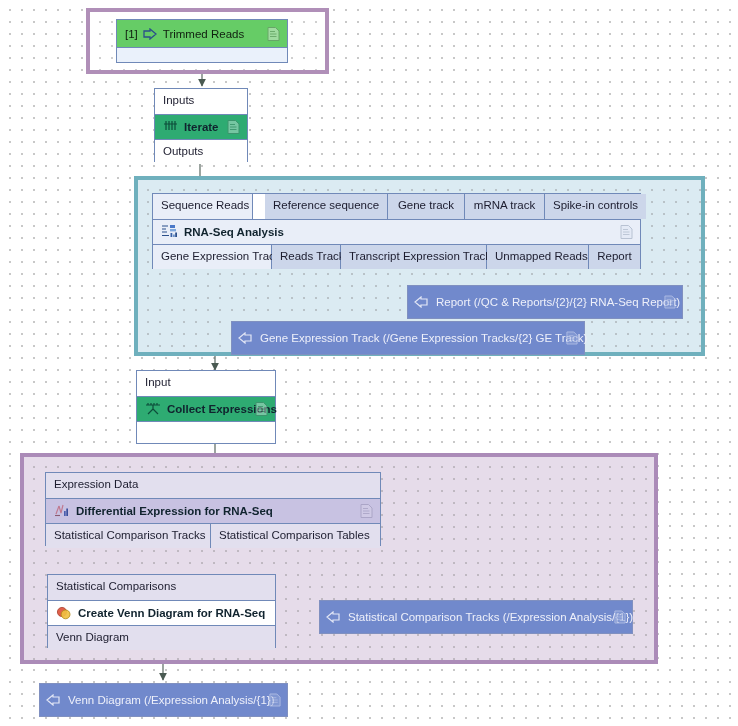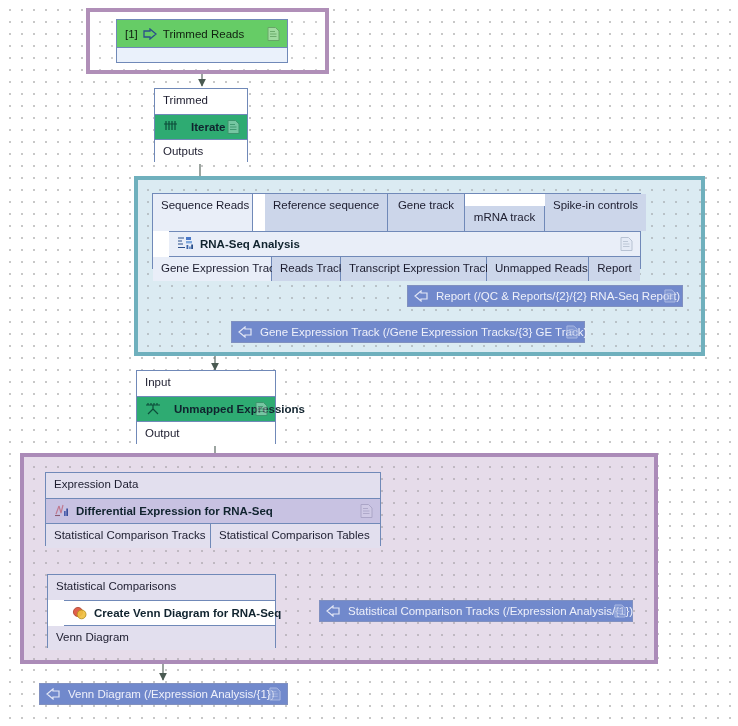--- a/index.html
+++ b/index.html
@@ -86,23 +86,23 @@
   .body-row {
     position: relative;
     display: flex;
     align-items: center;
     box-sizing: border-box;
     border-top: 1px solid #7089b8;
     border-bottom: 1px solid #7089b8;
     padding: 0 8px;
     height: 26px;
   }
-  .body-green { background: #2eab72; gap: 7px; }
+  .body-green { background: #2eab72; }
   .body-lav   { background: #c8c2e2; }
-  .body-white { background: #ffffff; margin-left: 16px; }
+  .body-white { background: #ffffff; }
 
   .body-label {
     font-size: 11.5px;
     font-weight: bold;
     color: #10232e;
     margin-left: 6px;
     white-space: nowrap;
   }
   .doc-icon {
     position: absolute;
@@ -147,21 +147,21 @@
 
   
   .export {
     position: absolute;
     box-sizing: border-box;
     display: flex;
     align-items: center;
     background: #7189cc;
     border: 1px solid #8090c0;
     height: 22px;
-    padding: 4px 6px;
+    padding: 16px 6px;
   }
   .export .etxt {
     font-size: 11.5px;
     color: #eef0fa;
     margin-left: 8px;
     white-space: nowrap;
   }
   .export .edoc {
     position: absolute;
     right: 6px;
@@ -218,21 +218,21 @@
           <path d="M1 1 H8.5 L12 4.5 V14 H1 Z" fill="#e8efe6" stroke="#6a7a6a" stroke-width="1"></path>
           <path d="M3 5 H8 M3 7.5 H9.5 M3 10 H9.5" stroke="#6a7a6a" stroke-width="0.9"></path>
         </svg>
       </span>
     </div>
     <div class="gnode-foot"></div>
   </div>
 
   <div class="node" style="left:154px; top:88px; width:94px; height:74px;">
     <div class="port-row">
-      <div class="port plain grow">Trimmed</div>
+      <div class="port plain grow">Inputs</div>
     </div>
     <div class="body-row body-green">
       <span>
         <svg class="ico" width="15" height="14" viewBox="0 0 15 14">
           <path d="M1 4 H14 M3 1 V10 M6 1 V10 M9 1 V10 M12 1 V10" stroke="#0d4d3a" stroke-width="1.2" fill="none"></path>
         </svg>
       </span>
       <span class="body-label">Iterate</span>
       <span class="doc-icon">
         <svg class="ico" width="13" height="15" viewBox="0 0 13 15">
@@ -246,21 +246,21 @@
     </div>
   </div>
 
   <div class="group group-teal" style="left:134px; top:176px; width:571px; height:180px;"></div>
 
   <div class="node" style="left:152px; top:193px; width:489px; height:76px;">
     <div class="port-row">
       <div class="port light" style="width:100px;">Sequence Reads</div>
       <div class="port" style="width:123px;margin-left:12px;">Reference sequence</div>
       <div class="port" style="width:77px;text-align:center;">Gene track</div>
-      <div class="port" style="width:80px;margin-top:12px;">mRNA track</div>
+      <div class="port" style="width:80px;">mRNA track</div>
       <div class="port grow">Spike-in controls</div>
     </div>
     <div class="body-row body-white" style="background:#e9eef8;">
       <span>
         <svg class="ico" width="17" height="15" viewBox="0 0 17 15">
           <path d="M1 2 H7 M1 5 H5 M1 8 H6 M1 11.5 H8" stroke="#2b4f8a" stroke-width="1.1"></path>
           <rect x="9" y="1" width="5" height="3" fill="#4a78c8"></rect>
           <rect x="9" y="5" width="6" height="2.4" fill="#7fa8dc"></rect>
           <rect x="9.5" y="9" width="1.8" height="4" fill="#3b63a8"></rect>
           <rect x="12" y="10.5" width="1.8" height="2.5" fill="#6d93cc"></rect>
@@ -298,50 +298,47 @@
       </svg>
     </span>
   </div>
 
   <div class="export" style="left:231px; top:321px; width:354px;">
     <span>
       <svg class="ico" width="14" height="12" viewBox="0 0 14 12">
         <path d="M13 3 H7 L7 1 L1 6 L7 11 L7 9 H13 Z" fill="none" stroke="#e3e7f6" stroke-width="1.2"></path>
       </svg>
     </span>
-    <span class="etxt">Gene Expression Track (/Gene Expression Tracks/{3} GE Track)</span>
+    <span class="etxt">Gene Expression Track (/Gene Expression Tracks/{2} GE Track)</span>
     <span class="edoc">
       <svg class="ico" width="12" height="14" viewBox="0 0 13 15">
         <path d="M1 1 H8.5 L12 4.5 V14 H1 Z" fill="#8fa3d8" stroke="#dfe5f7" stroke-width="1"></path>
         <path d="M3 5 H8 M3 7.5 H9.5 M3 10 H9.5" stroke="#dfe5f7" stroke-width="0.9"></path>
       </svg>
     </span>
   </div>
 
   <div class="node" style="left:136px; top:370px; width:140px; height:74px;">
     <div class="port-row">
       <div class="port plain grow">Input</div>
     </div>
     <div class="body-row body-green">
       <span>
         <svg class="ico" width="16" height="14" viewBox="0 0 16 14">
           <path d="M1 3 H15 M3 1 V3 M6 1 V3 M9 1 V3 M12 1 V3" stroke="#0d4d3a" stroke-width="1.2" fill="none"></path>
           <path d="M8 3 V7 M8 7 L3 12 M8 7 L13 12" stroke="#0d4d3a" stroke-width="1.2" fill="none"></path>
         </svg>
       </span>
-      <span class="body-label">Unmapped Expressions</span>
+      <span class="body-label">Collect Expressions</span>
       <span class="doc-icon">
         <svg class="ico" width="13" height="15" viewBox="0 0 13 15">
           <path d="M1 1 H8.5 L12 4.5 V14 H1 Z" fill="#cfe8dc" stroke="#4e7a67" stroke-width="1"></path>
           <path d="M3 5 H8 M3 7.5 H9.5 M3 10 H9.5" stroke="#4e7a67" stroke-width="0.9"></path>
         </svg>
       </span>
-    </div>
-    <div class="port-row">
-      <div class="port plain grow">Output</div>
     </div>
   </div>
 
   <div class="group group-purple-bottom" style="left:20px; top:453px; width:638px; height:211px;"></div>
 
   <div class="node" style="left:45px; top:472px; width:336px; height:74px;">
     <div class="port-row">
       <div class="port lav grow">Expression Data</div>
     </div>
     <div class="body-row body-lav">

